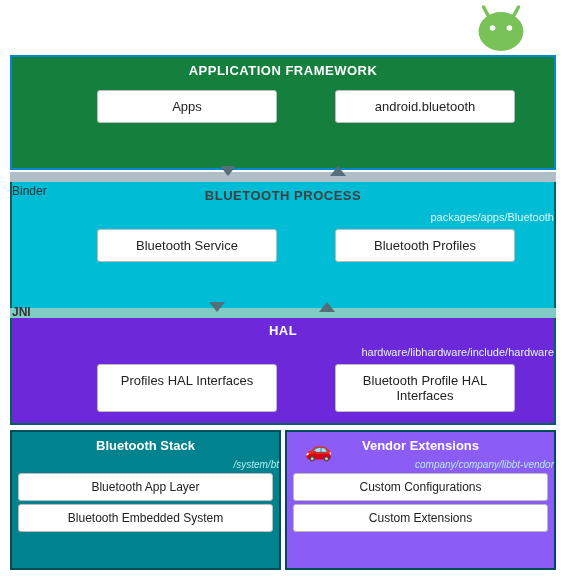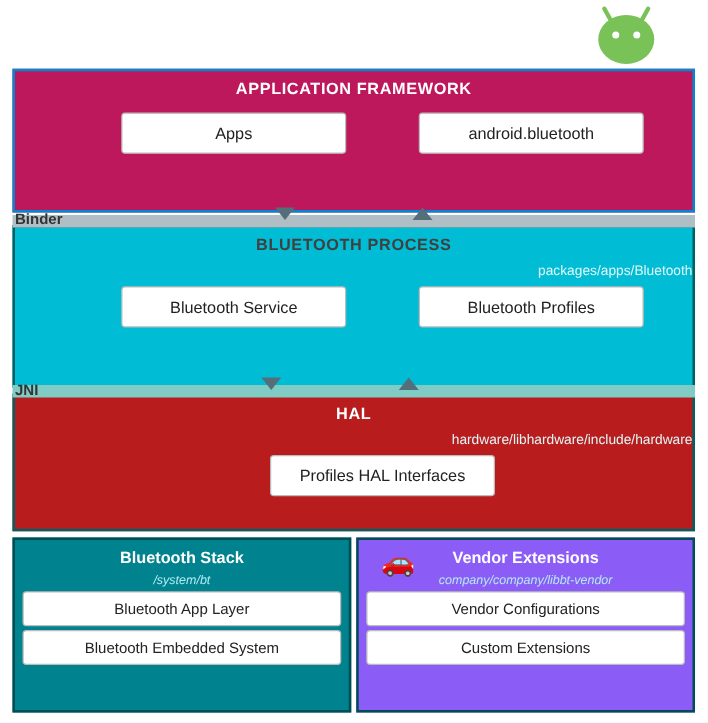--- a/index.html
+++ b/index.html
@@ -32,21 +32,21 @@
     .section {
       position: absolute;
       left: 0;
       right: 0;
     }
 
     
     .app-framework {
       top: 55px;
       height: 115px;
-      background: #be185d;
+      background: #15803d;
       border: 2px solid #0288d1;
       left: 10px;
       right: 10px;
     }
 
     .section-title {
       text-align: center;
       font-weight: bold;
       font-size: 13px;
       color: #fff;
@@ -72,24 +72,24 @@
       text-align: center;
       flex: 1;
       max-width: 180px;
       margin-left: 46px;
     }
 
     
     .binder-label {
       position: absolute;
       left: 12px;
-      top: 168px;
+      top: 184px;
       font-size: 12px;
       color: #333;
-      font-weight: bold;
+      font-weight: normal;
       background: transparent;
       z-index: 10;
     }
 
     
     .bt-process {
       top: 180px;
       height: 130px;
       background: #00bcd4;
       border: 2px solid #006064;
@@ -116,21 +116,21 @@
       font-size: 12px;
       color: #333;
       font-weight: bold;
       z-index: 10;
     }
 
     
     .hal-section {
       top: 315px;
       height: 110px;
-      background: #b91c1c;
+      background: #6d28d9;
       border: 2px solid #006064;
       left: 10px;
       right: 10px;
     }
 
     
     .bottom-section {
       position: absolute;
       top: 430px;
       left: 10px;
@@ -156,21 +156,21 @@
 
     .split-title {
       text-align: center;
       font-weight: bold;
       font-size: 13px;
       color: #fff;
       padding: 6px 0;
     }
 
     .split-sub-label {
-      text-align: center;
+      text-align: right;
       font-size: 10px;
       color: #b2ebf2;
       margin-bottom: 3px;
       font-style: italic;
     }
 
     .split-box {
       background: #fff;
       border: 1px solid #bbb;
       border-radius: 3px;
@@ -286,36 +286,37 @@
 
   <div class="arrow-bar ab-hal">
     <div class="arrow-bar-inner"></div>
   </div>
 
   <div class="section hal-section">
     <div class="section-title">HAL</div>
     <div class="sub-label">hardware/libhardware/include/hardware</div>
     <div class="boxes-row">
       <div class="box">Profiles HAL Interfaces</div>
+      <div class="box">Bluetooth Profile HAL Interfaces</div>
     </div>
   </div>
 
   <div class="bottom-section">
 
     <div class="bt-stack">
       <div class="split-title">Bluetooth Stack</div>
       <div class="split-sub-label">/system/bt</div>
       <div class="split-box">Bluetooth App Layer</div>
       <div class="split-box">Bluetooth Embedded System</div>
     </div>
 
     <div class="vendor-ext">
       <div class="split-title">Vendor Extensions</div>
       <div class="split-sub-label">company/company/libbt-vendor</div>
-      <div class="split-box">Vendor Configurations</div>
+      <div class="split-box">Custom Configurations</div>
       <div class="split-box">Custom Extensions</div>
     </div>
 
   </div>
 
   <div class="bt-icon">🚗</div>
 
 </div>
 
 </body></html>

